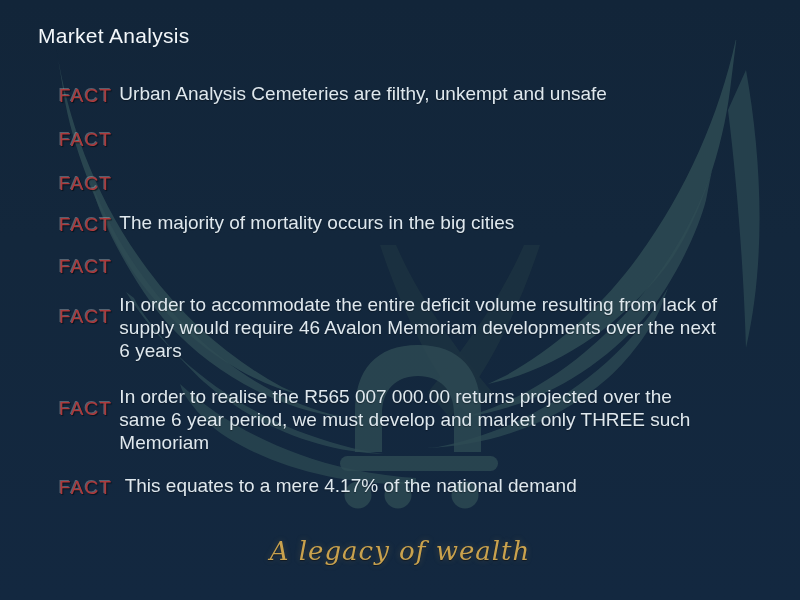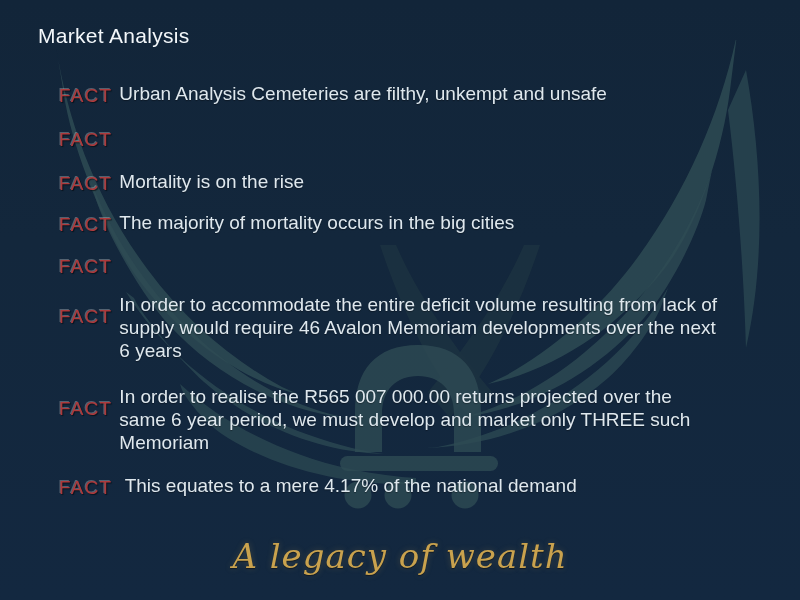--- a/index.html
+++ b/index.html
@@ -63,21 +63,21 @@
   .r7 { top: 385px; }
   .r8 { top: 474px; }
   .r6 .fact-label, .r7 .fact-label { margin-top: 13px; }
   .tagline {
     position: absolute;
     left: 0; top: 536px;
     width: 800px;
     text-align: center;
     font-family: "DejaVu Serif", serif;
     font-style: italic;
-    font-size: 34px;
+    font-size: 26px;
     letter-spacing: 1px;
     color: #c9a24e;
     text-shadow: 0 1px 1px rgba(0,0,0,0.45), 0 0 6px rgba(201,162,78,0.25);
   }
 </style>
 </head>
 <body>
 
 <div class="slide">
 
@@ -114,21 +114,20 @@
   <div>
     <div class="fact-row r1">
       <span class="fact-label">FACT</span>
       <span class="fact-text">Urban Analysis Cemeteries are filthy, unkempt and unsafe</span>
     </div>
     <div class="fact-row r2">
       <span class="fact-label">FACT</span>
     </div>
     <div class="fact-row r3">
       <span class="fact-label">FACT</span>
-      <span class="fact-text">Mortality is on the rise</span>
     </div>
     <div class="fact-row r4">
       <span class="fact-label">FACT</span>
       <span class="fact-text">The majority of mortality occurs in the big cities</span>
     </div>
     <div class="fact-row r5">
       <span class="fact-label">FACT</span>
     </div>
     <div class="fact-row r6">
       <span class="fact-label">FACT</span>

